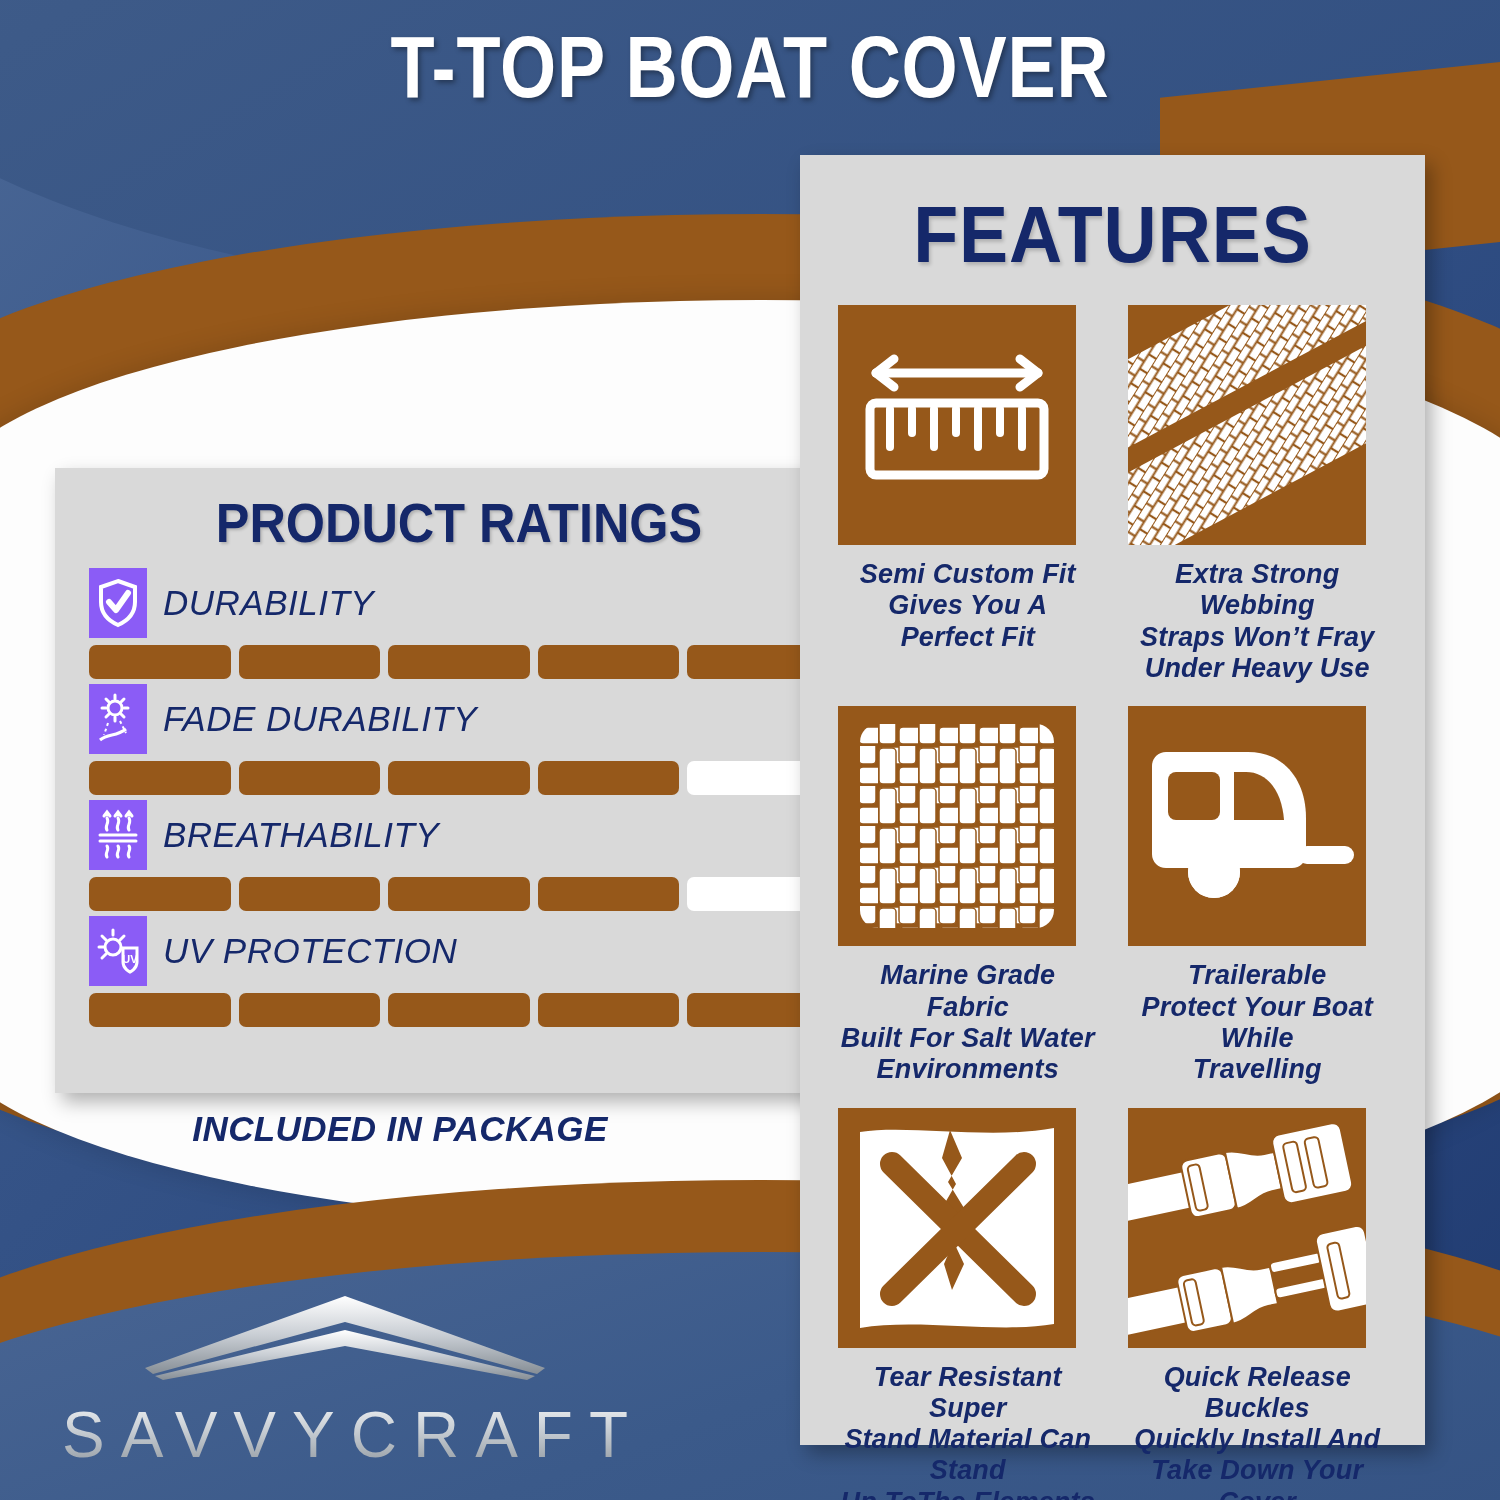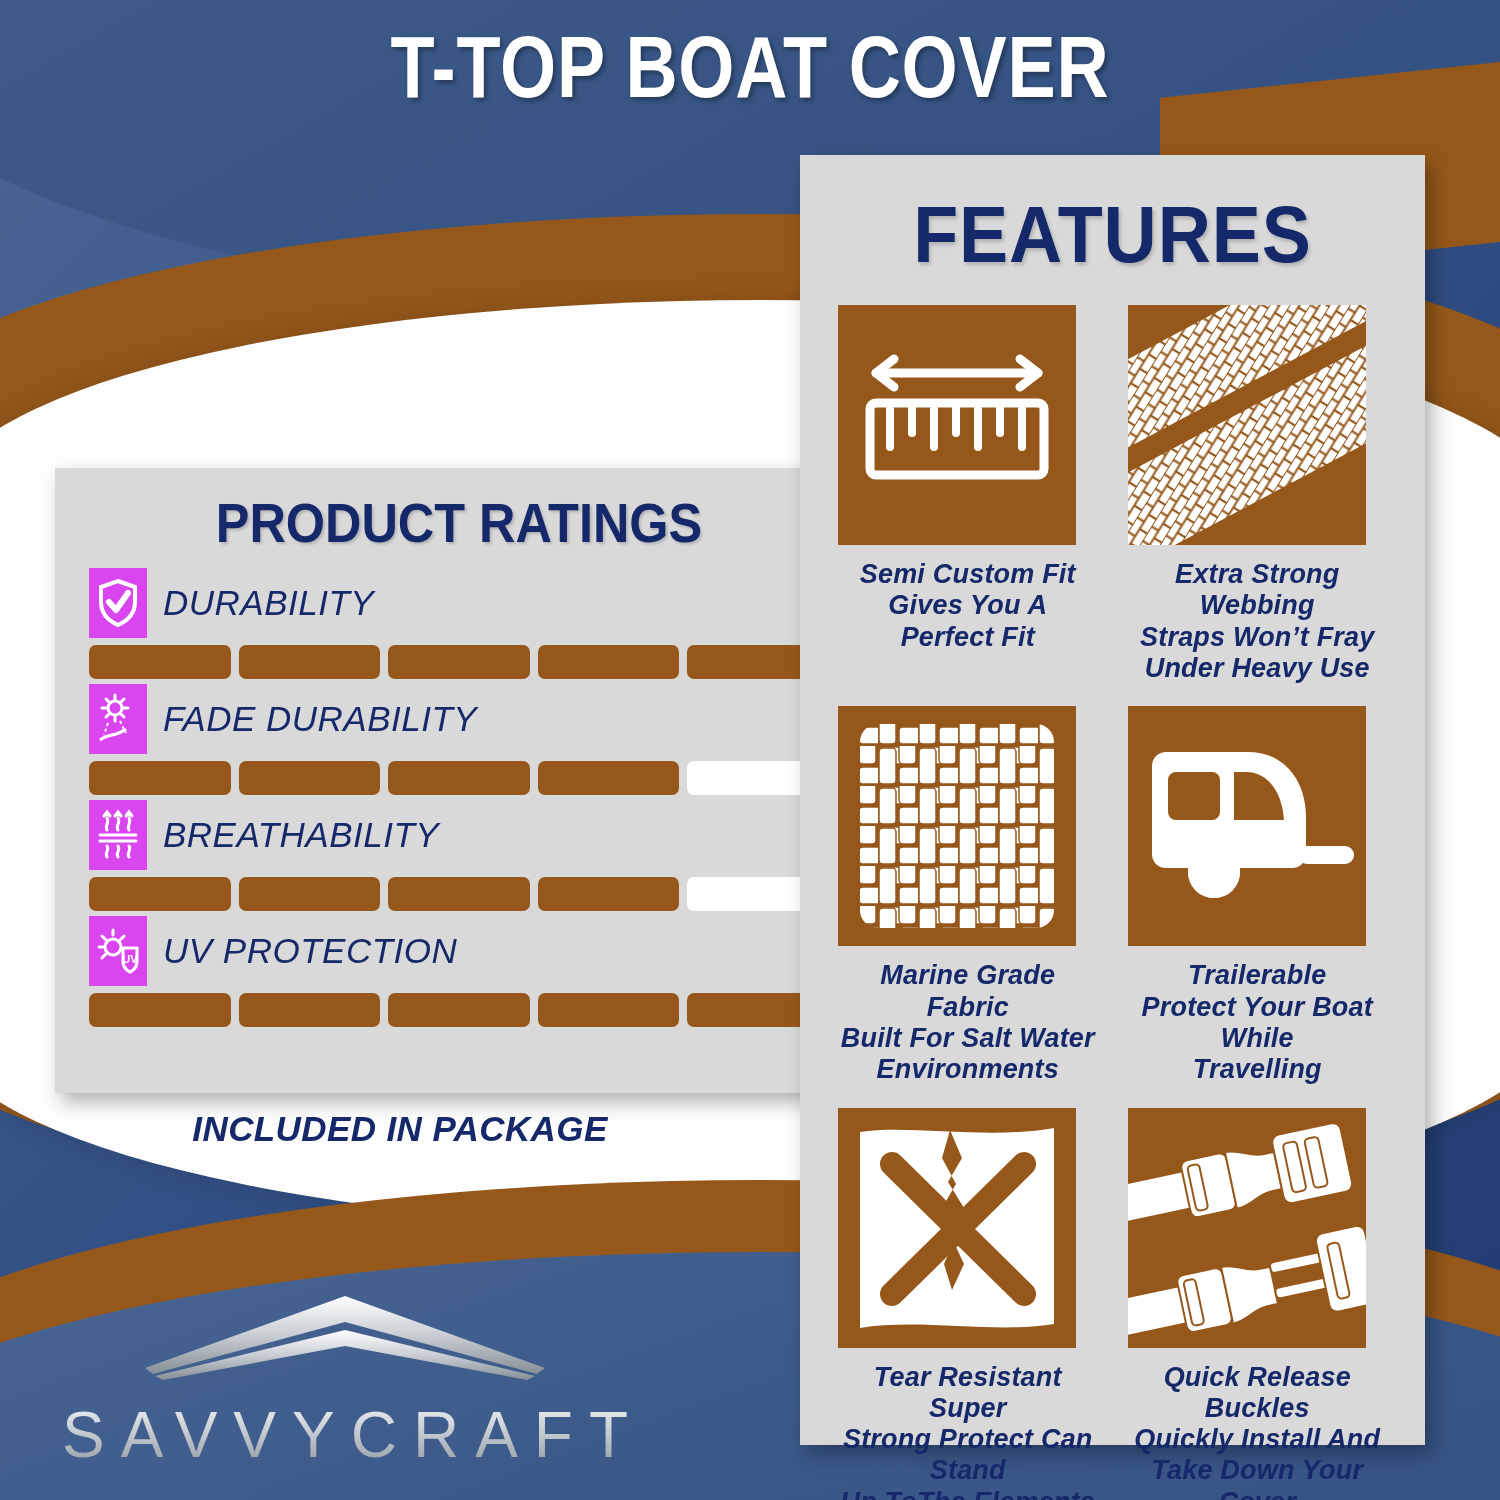--- a/index.html
+++ b/index.html
@@ -63,21 +63,21 @@
   
   #ratings-card{left:55px;top:468px;width:808px;height:625px;}
   .card-title{
     text-align:center;color:#15286a;font-weight:bold;font-size:56px;
     letter-spacing:0px;transform:scaleX(.9);margin:22px 0 10px 0;
     text-shadow:2px 2px 3px rgba(0,0,0,.18);white-space:nowrap;
   }
   .rating-row{margin:0 34px 2px 34px;}
   .rating-head{display:flex;align-items:center;height:76px;gap:16px;}
   .rating-icon{
-    width:58px;height:70px;background:#d946ef;flex:0 0 auto;
+    width:58px;height:70px;background:#8b5cf6;flex:0 0 auto;
     display:flex;align-items:center;justify-content:center;
   }
   .rating-label{
     color:#15286a;font-weight:normal;font-style:italic;font-size:35px;
     letter-spacing:.5px;white-space:nowrap;
   }
   .bars{display:flex;gap:8px;margin-top:4px;height:34px;}
   .bar{flex:1;border-radius:7px;background:#ffffff;}
   .bar.on{background:#96581a;}
 
@@ -364,21 +364,21 @@
         <rect width="238" height="240" fill="#96581a"></rect>
         <path d="M22 24 C70 16 150 32 216 20 L216 216 C160 226 80 210 22 220 Z" fill="#fff"></path>
         <path d="M112 22 l12 28 l-14 24 l16 26 l-14 26 l14 30 l-12 26 l-8 -26 l12 -28 l-14 -28 l14 -24 l-14 -26 Z" fill="#96581a"></path>
         <g stroke="#96581a" stroke-width="24" stroke-linecap="round">
           <line x1="54" y1="56" x2="186" y2="186"></line>
           <line x1="186" y1="56" x2="54" y2="186"></line>
         </g>
       </svg>
       <div class="feature-cap">
         <div>Tear Resistant Super</div>
-        <div>Strong Protect Can Stand</div>
+        <div>Stand Material Can Stand</div>
         <div>Up ToThe Elements</div>
       </div>
     </div>
 
     <div class="feature">
       <svg class="feature-icon" viewBox="0 0 238 240">
         <rect width="238" height="240" fill="#96581a"></rect>
         <g stroke="#96581a" stroke-width="2" fill="#fff">
 
           <g transform="rotate(-12 119 66)">

